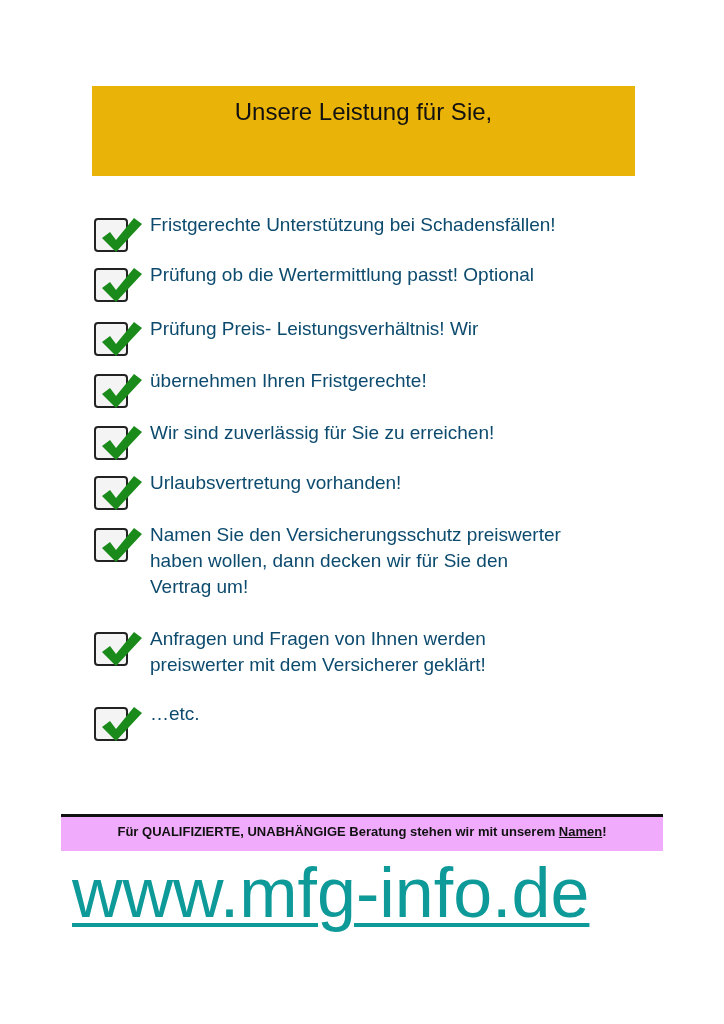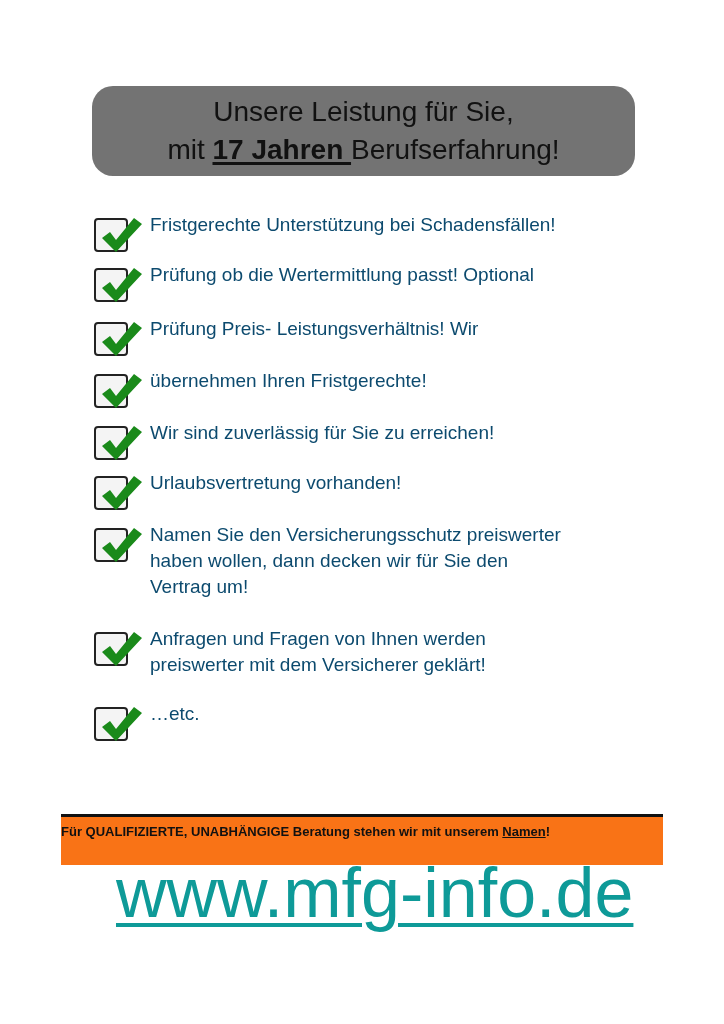--- a/index.html
+++ b/index.html
@@ -1,39 +1,38 @@
 <!DOCTYPE html>
 <html><head>
 <meta charset="utf-8">
 <style>
   html, body { margin: 0; padding: 0; background: #ffffff; }
   body { width: 724px; height: 1024px; position: relative; overflow: hidden;
          font-family: "Liberation Sans", sans-serif; color: #111; }
   .headline { position: absolute; left: 92px; top: 86px; width: 543px; height: 90px;
-              background: #737373; text-align: center; font-size: 28px; line-height: 38px;
-              padding-top: 7px; box-sizing: border-box; color: #111; border-radius: 21px; }
+              background: #eab308; text-align: center; font-size: 24px; line-height: 38px;
+              padding-top: 7px; box-sizing: border-box; color: #111; }
   .headline .hl { font-weight: bold; text-decoration: underline; text-decoration-thickness: 3px; text-underline-offset: 3px; }
   .item { position: absolute; left: 94px; }
   .cb { position: absolute; left: 0; top: 0; width: 30px; height: 30px; border: 2.5px solid #222;
         border-radius: 4px; background: #f4f4f4; }
   .cb svg { position: absolute; left: 2px; top: -6px; width: 44px; height: 40px; }
   .item-text { position: absolute; left: 56px; top: -6px; width: 470px; font-size: 19px; line-height: 26px; color: #0c4a6e; white-space: pre-line; }
   .divider { position: absolute; left: 61px; top: 814px; width: 602px; height: 3px; background: #111; }
-  .tagline { position: absolute; left: 61px; top: 817px; width: 602px; height: 48px; background: #f97316;
-             font-weight: bold; font-size: 13px; line-height: 30px; color: #111; }
+  .tagline { position: absolute; left: 61px; top: 817px; width: 602px; height: 34px; background: #f0abfc;
+             text-align: center; font-weight: bold; font-size: 13px; line-height: 30px; color: #111; }
   .tagline .u { text-decoration: underline; }
   .url { position: absolute; left: 72px; top: 852px; width: 580px; font-size: 70px; line-height: 82px; color: #0e9a98;
-         text-decoration: underline; text-decoration-thickness: 4px; text-underline-offset: 6px; letter-spacing: 0px; margin-left: 44px; }
+         text-decoration: underline; text-decoration-thickness: 4px; text-underline-offset: 6px; letter-spacing: 0px; }
 </style>
 </head>
 <body>
 
 <div class="headline">
   <div>Unsere Leistung für Sie,</div>
-  <div><span>mit </span><span class="hl">17 Jahren </span><span>Berufserfahrung!</span></div>
 </div>
 
 <div>
   <div class="item" style="top:218px">
     <span class="cb">
         <svg viewBox="0 0 44 40">
           <path d="M4 24 L12 18 L18 26 L36 4 L44 10 L18 38 Z" fill="#1a8a1a"></path>
         </svg>
       </span>
     <span class="item-text">Fristgerechte Unterstützung bei Schadensfällen!</span>

